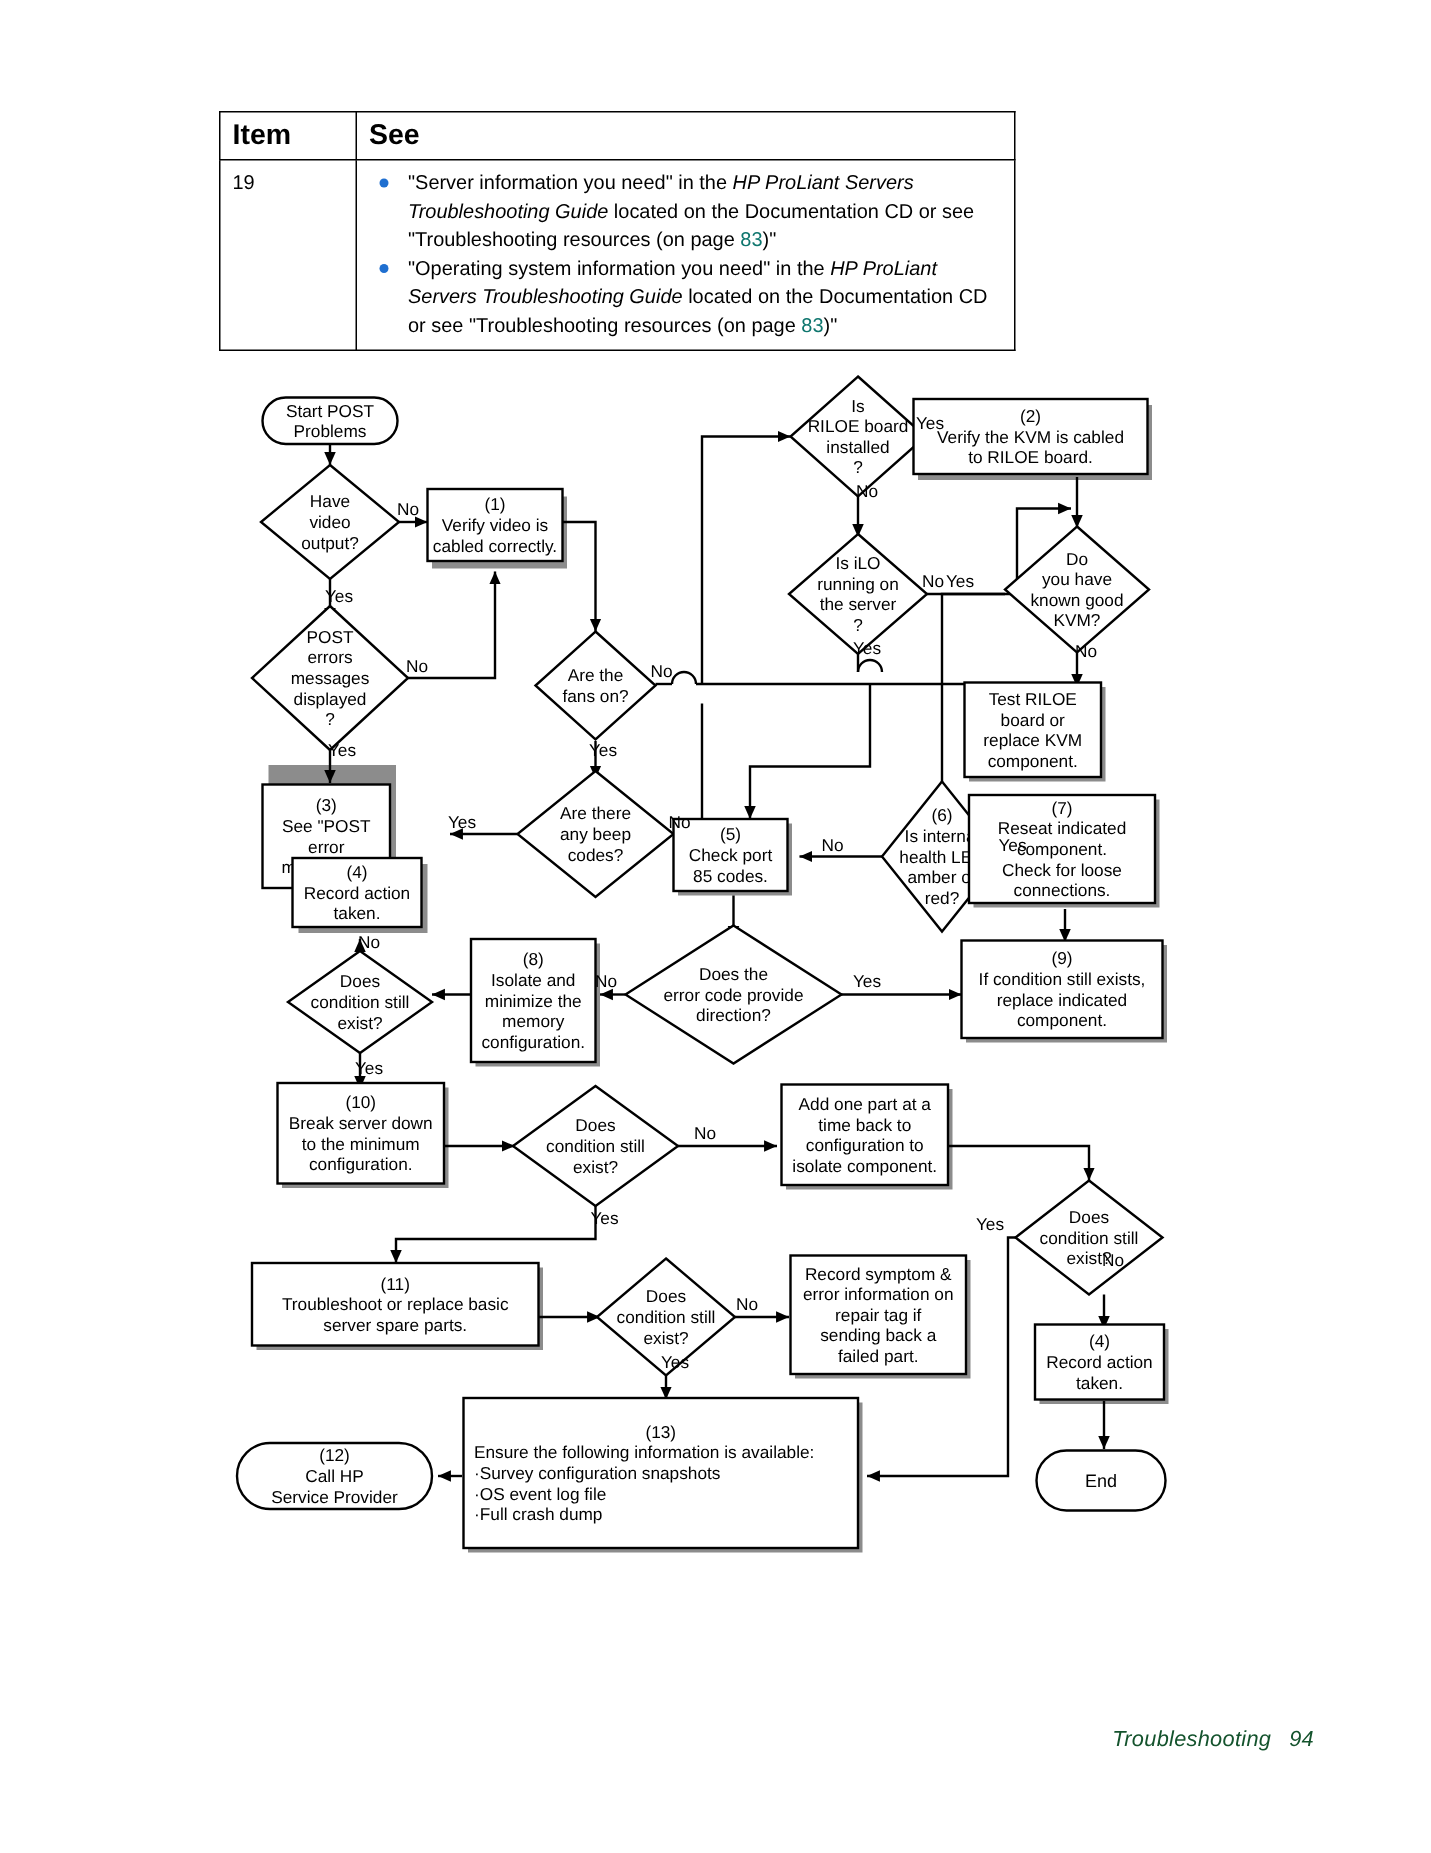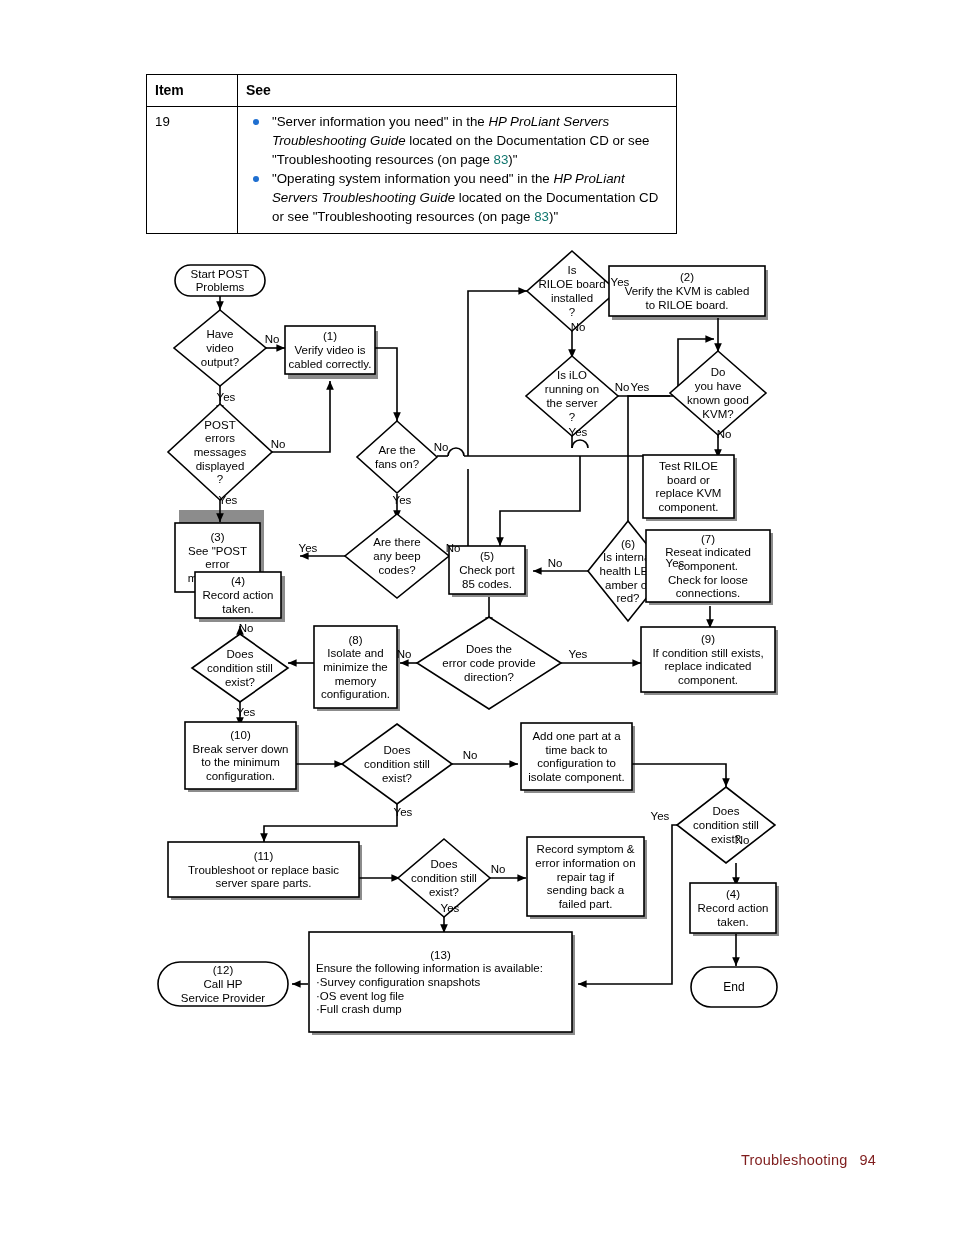--- a/index.html
+++ b/index.html
@@ -11,38 +11,38 @@
   
   .tbl{
     position:absolute;left:146px;top:74px;width:531px;
     border-collapse:collapse;
   }
   .tbl td,.tbl th{
     border:1px solid #000;vertical-align:top;
     padding:5px 8px 7px 8px;
     font-size:13.3px;line-height:19px;text-align:left;
   }
-  .tbl th{font-weight:bold;font-size:14px;padding-top:6px;padding-bottom:6px;}
+  .tbl th{font-weight:bold;font-size:19px;padding-top:6px;padding-bottom:6px;}
   .col-item{width:74px;}
   .bullets{list-style:none;margin:0;padding:0;}
   .bullets li{position:relative;padding-left:26px;margin:0 0 0 0;}
   .bullets li .bul{
     position:absolute;left:7px;top:7px;width:6px;height:6px;
     border-radius:50%;background:#1f6fd0;
   }
   .it{font-style:italic;}
   .lnk{color:#0f766e;}
 
   
   #flow{position:absolute;left:0;top:236px;width:954px;height:800px;}
 
   
   .footer{
     position:absolute;right:78px;top:1152px;
-    font-size:14.5px;color:#7f1d1d;letter-spacing:.2px;
+    font-size:14.5px;color:#14532d;letter-spacing:.2px;font-style:italic;
   }
   .footer .pg{margin-left:12px;}
 </style>
 </head>
 <body>
 
 <table class="tbl">
   <thead>
     <tr>
       <th class="col-item">Item</th>

